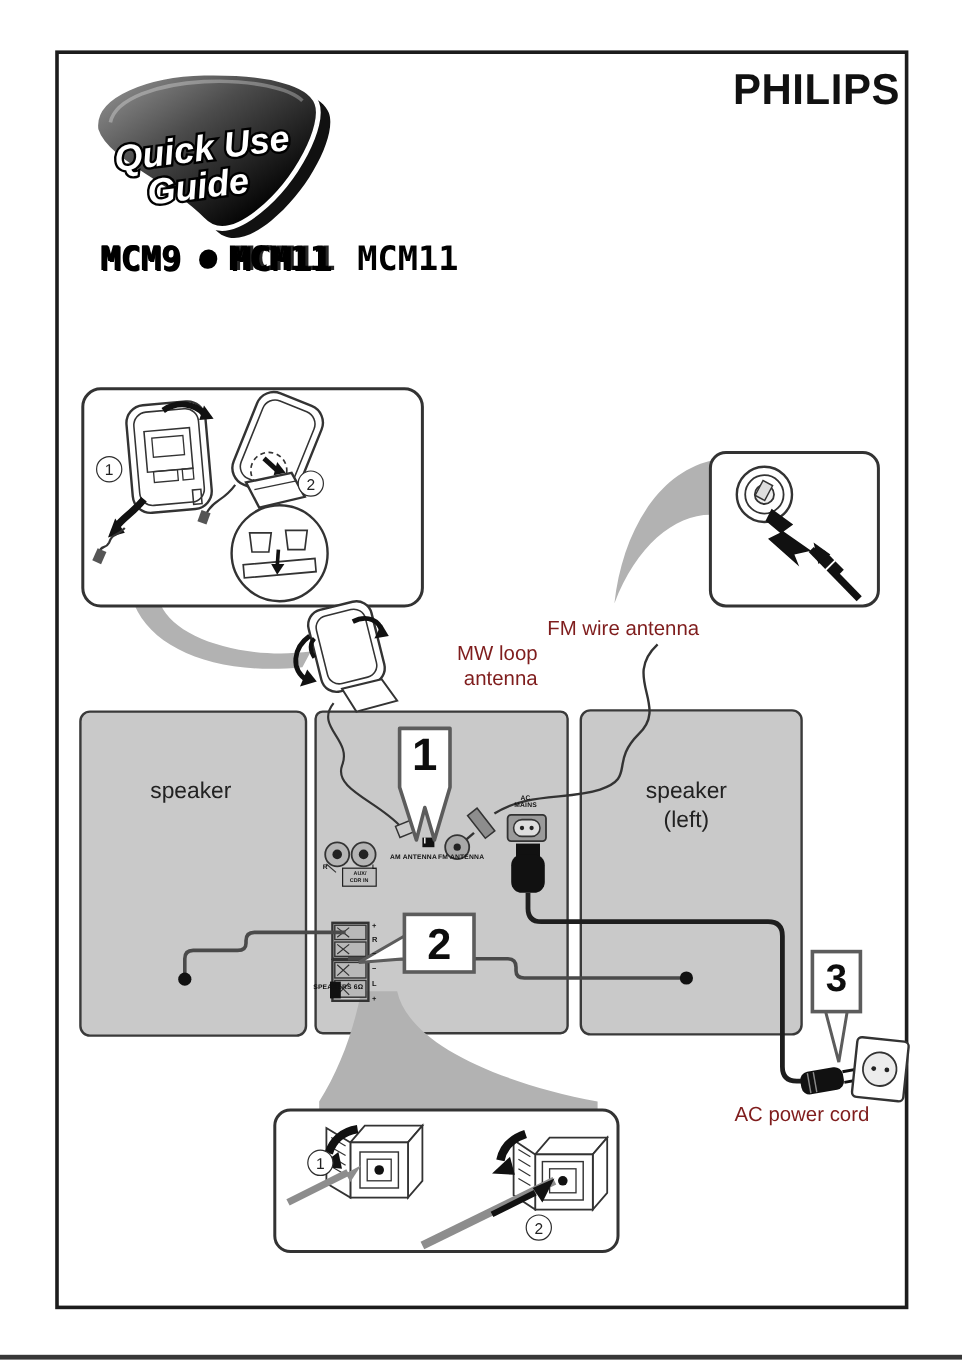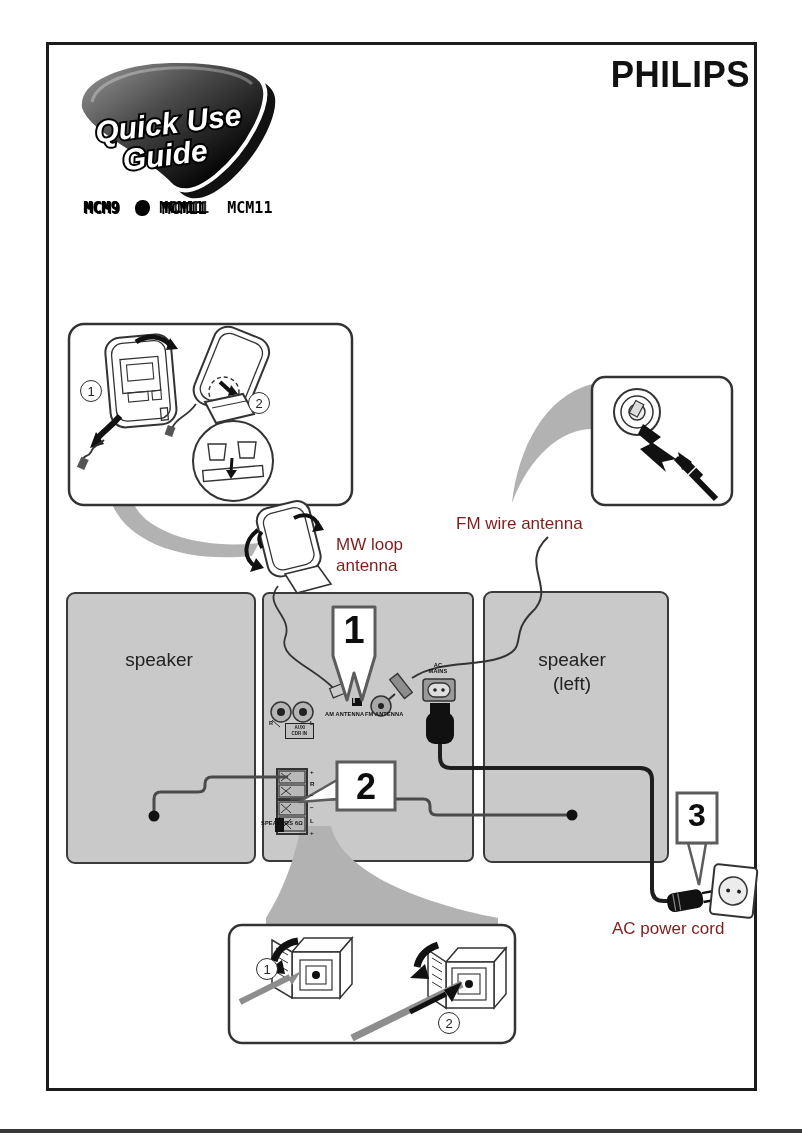--- a/index.html
+++ b/index.html
@@ -6,33 +6,33 @@
   .page{position:relative;width:802px;height:1135px;background:#fff;overflow:hidden;
         font-family:"Liberation Sans",sans-serif;color:#1a1a1a;}
   .abs{position:absolute;}
   .page-border{left:46px;top:42px;width:705px;height:1043px;border:3px solid #1c1c1c;}
   .bottom-rule{left:0;top:1129px;width:802px;height:4px;background:#383838;}
 
   .brand{left:566px;top:54px;width:184px;text-align:right;font-size:36px;font-weight:700;
          letter-spacing:.5px;color:#111;transform:scaleX(.97);transform-origin:right top;}
 
   .models{left:84px;top:199px;display:flex;align-items:center;gap:15px;
-          font-family:"DejaVu Sans Mono",monospace;font-weight:700;font-size:15px;color:#000;}
+          font-family:"DejaVu Sans Mono",monospace;font-weight:700;font-size:28px;color:#000;}
   .m-fuzzy{text-shadow:.7px .7px 0 #000,-.7px .3px 0 #000;filter:blur(.45px);}
   .m-double{text-shadow:2.5px .5px 0 #000,5px 0 0 rgba(0,0,0,.85);filter:blur(.35px);margin-right:8px;}
   .blob{width:15px;height:16px;background:#000;border-radius:50% 45% 50% 45%;display:inline-block;margin-right:-6px;}
 
   .gray-box{background:#c9c9c9;border:2px solid #3a3a3a;border-radius:9px;}
   .spk-left-box{left:66px;top:592px;width:186px;height:268px;}
   .spk-right-box{left:483px;top:591px;width:182px;height:268px;}
   .unit-box{left:262px;top:592px;width:208px;height:266px;border-radius:7px;}
 
   .spk-label{width:186px;text-align:center;font-size:19px;line-height:24px;color:#222;}
   .big-label{font-size:17px;color:#7f1d1d;}
-  .center{text-align:left;}
+  .center{text-align:right;}
 
   .digit{font-weight:900;color:#0d0d0d;text-align:center;}
   .d1{left:334px;top:609px;width:40px;font-size:38px;}
   .d2{left:338px;top:766px;width:56px;font-size:36px;}
   .d3{left:678px;top:797px;width:38px;font-size:32px;}
 
   .circle-step{width:20px;height:20px;border:1.6px solid #2e2e2e;border-radius:50%;background:#fff;
                display:flex;align-items:center;justify-content:center;font-size:13px;color:#222;}
 
   .micro{font-size:10px;font-weight:700;color:#111;transform:scale(.56);transform-origin:left top;

